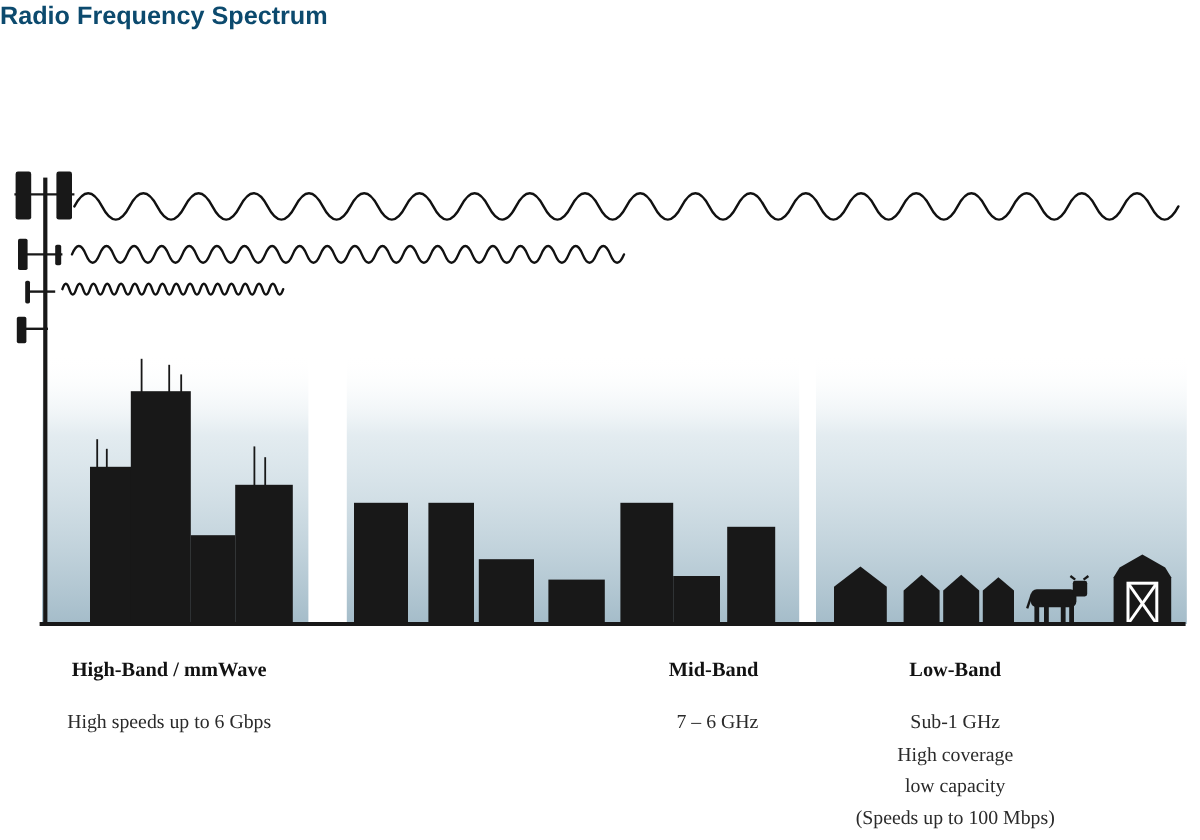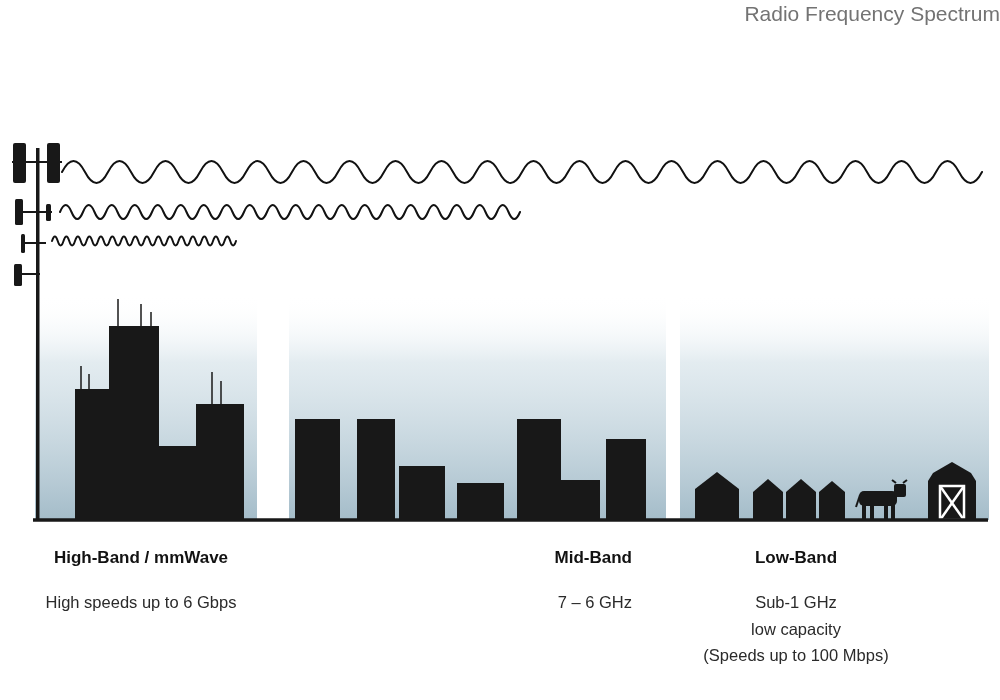--- a/index.html
+++ b/index.html
@@ -5,28 +5,28 @@
   html,body{margin:0;padding:0;background:#ffffff;}
   .canvas{
     position:relative;
     width:1000px;height:700px;
     background:#ffffff;
     font-family:"Liberation Sans", sans-serif;
     overflow:hidden;
   }
   .title{
     position:absolute;top:2px;left:0;width:1000px;
-    text-align:right;
-    font-size:21px;font-weight:400;color:#737373;
+    text-align:left;
+    font-size:21px;font-weight:700;color:#0c4a6e;
     margin:0;
   }
   svg{position:absolute;top:0;left:0;}
   .band-text{
     position:absolute;top:548px;
-    text-align:center;color:#242424;
+    text-align:center;color:#242424;font-family:Liberation Serif, serif;
   }
   .band-text.high{left:0;width:282px;}
   .band-text.mid{left:332px;width:300px;text-align:right;}
   .band-text.low{left:646px;width:300px;}
   .band-label{
     font-size:17px;font-weight:700;color:#121212;
     margin:0 0 21px 0;
   }
   .band-line{
     font-size:16.5px;line-height:26.5px;color:#2a2a2a;
@@ -133,17 +133,18 @@
   </div>
 
   <div class="band-text mid">
     <div class="band-label">Mid-Band</div>
     <div class="band-line">7 – 6 GHz</div>
   </div>
 
   <div class="band-text low">
     <div class="band-label">Low-Band</div>
     <div class="band-line">Sub-1 GHz</div>
+    <div class="band-line">High coverage</div>
     <div class="band-line">low capacity</div>
     <div class="band-line">(Speeds up to 100 Mbps)</div>
   </div>
 
 </div>
 
 </body></html>

